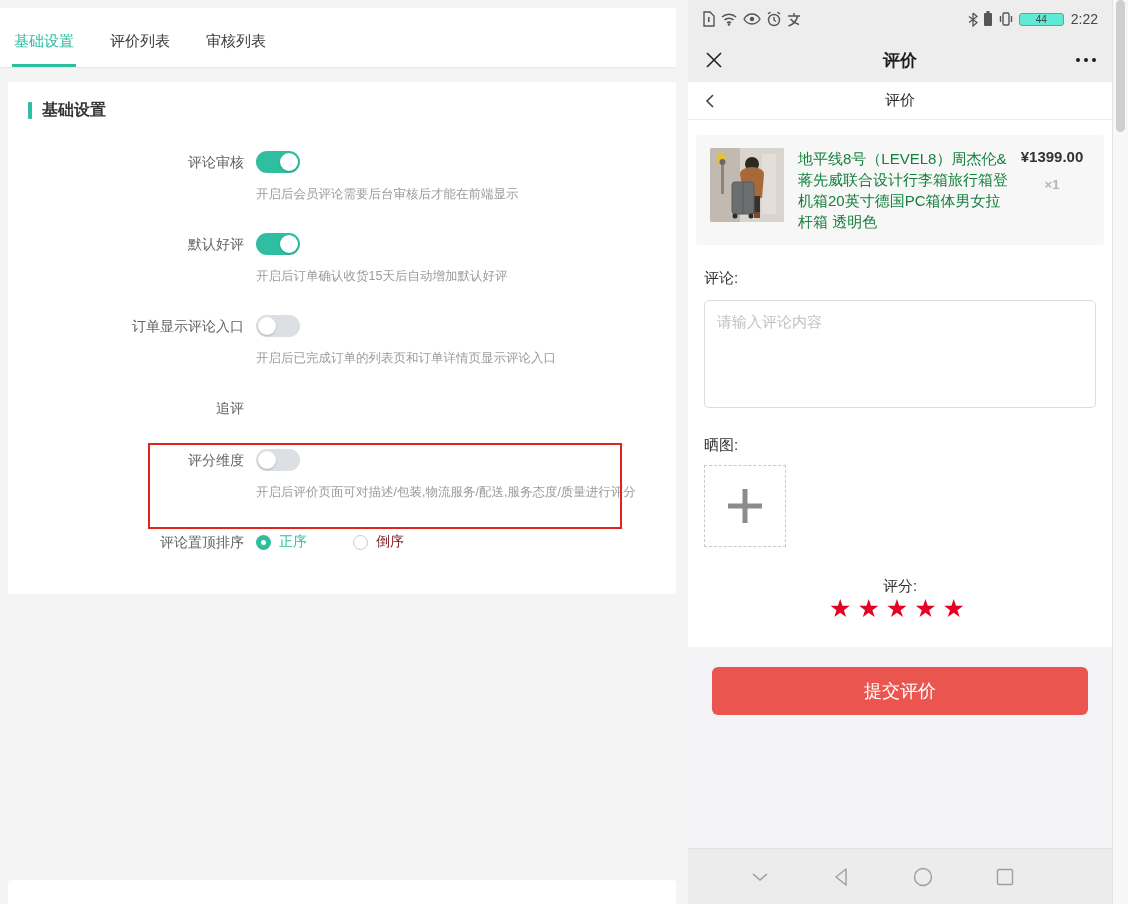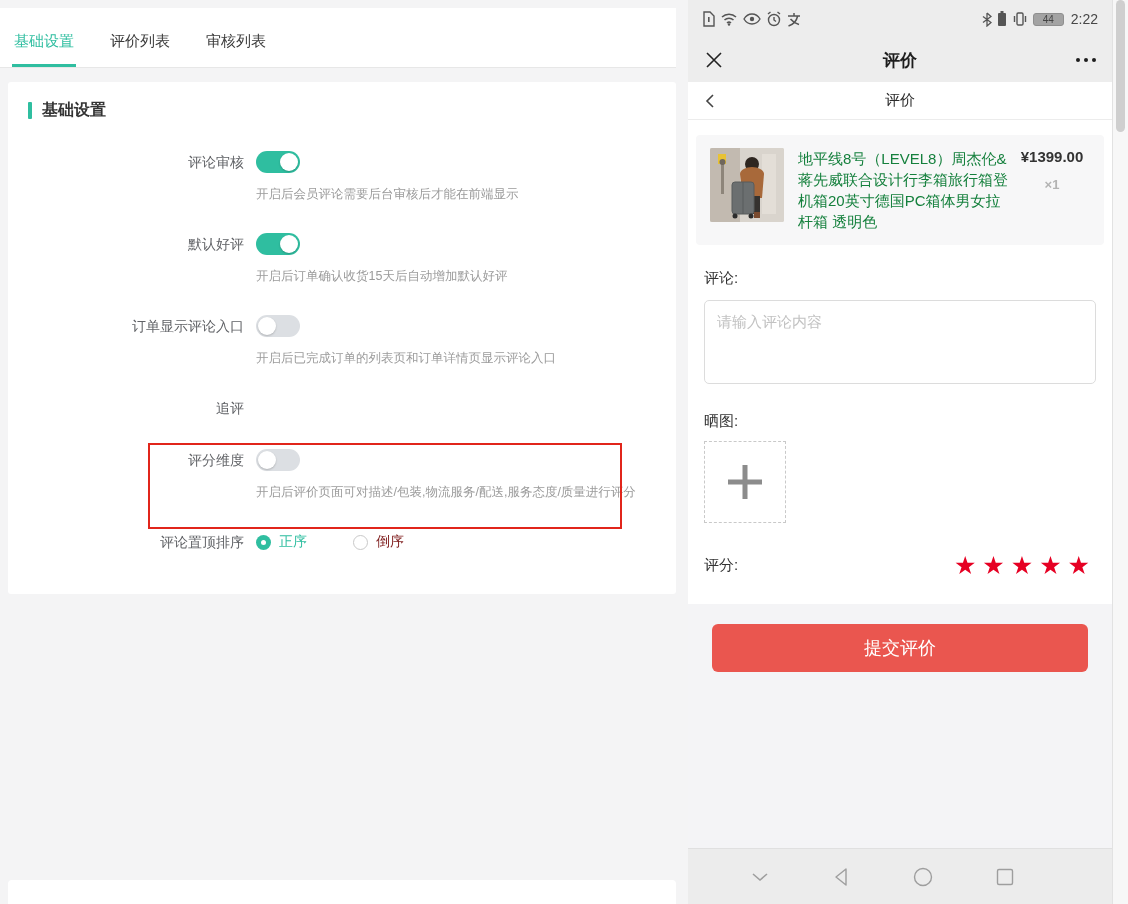--- a/index.html
+++ b/index.html
@@ -51,22 +51,22 @@
 
   .admin-bottom-bar { position:absolute; left:8px; top:872px; width:668px; height:32px; background:#fff; border-radius:4px 4px 0 0; }
 
   
   .phone { position:absolute; left:688px; top:0; width:424px; height:904px; background:#fff;
            display:flex; flex-direction:column; }
   .p-status { height:38px; background:#ededed; display:flex; align-items:center; justify-content:space-between; padding:0 14px; flex:none; }
   .status-left, .status-right { display:flex; align-items:center; gap:5px; }
   .status-left svg, .status-right svg { display:block; }
   .status-time { font-size:14px; color:#474747; margin-left:2px; }
-  .batt-pill { display:flex; align-items:center; border:1px solid #8f8f8f; border-radius:3px; background:#a3a3a3;
-               font-size:10px; color:#444; padding:0 9px; height:13px; }
+  .batt-pill { display:flex; align-items:center; border:1px solid #8f8f8f; border-radius:3px; background:#5eead4;
+               font-size:10px; color:#444; padding:0 16px; height:13px; }
 
   .p-head { height:44px; background:#ededed; display:flex; align-items:center; justify-content:space-between; padding:0 16px; flex:none; }
   .p-head-title { font-size:17px; font-weight:bold; color:#1d1d1d; }
   .close-x { width:20px; height:20px; cursor:pointer; }
   .more-dots { display:flex; gap:4px; cursor:pointer; }
   .more-dots i { width:4px; height:4px; border-radius:50%; background:#1d1d1d; }
 
   .p-sub { height:38px; background:#fff; border-bottom:1px solid #ececec; display:flex; align-items:center; justify-content:space-between; padding:0 14px; flex:none; }
   .p-sub-title { font-size:15px; color:#2b2b2b; }
   .back-chevron { width:16px; height:16px; cursor:pointer; }
@@ -74,27 +74,27 @@
 
   .product-card { margin:15px 8px 0 8px; background:#f7f7f8; border-radius:4px; padding:13px 14px; display:flex; }
   .product-img { width:74px; height:74px; flex:none; border-radius:2px; overflow:hidden; background:#d8d2cb; }
   .product-title { flex:1; margin-left:14px; font-size:15px; line-height:21px; color:#15803d; }
   .product-right { width:76px; flex:none; text-align:center;font-weight:bold; }
   .product-price { font-size:15px; color:#333; }
   .product-qty { font-size:13px; color:#b3b3b3; margin-top:12px; }
 
   .p-form { padding:0 16px; }
   .form-label { margin-top:24px; font-size:15px; color:#333; }
-  .comment-box { margin-top:12px; width:100%; height:84px; border:1px solid #dcdcdc; border-radius:5px;
+  .comment-box { margin-top:12px; width:100%; height:108px; border:1px solid #dcdcdc; border-radius:5px;
                  padding:12px; font-size:15px; color:#333; resize:none; outline:none;
                  font-family:"Liberation Sans","DejaVu Sans",sans-serif; background:#fff; }
   .comment-box::placeholder { color:#c2c2c2; }
   .upload-box { margin-top:10px; width:82px; height:82px; border:1px dashed #c9c9c9; background:#fff;
                 display:flex; align-items:center; justify-content:center; cursor:pointer; }
-  .rating-row { margin-top:30px; margin-bottom:24px; display:flex; align-items:center; justify-content:space-between; }
+  .rating-row { margin-top:30px; margin-bottom:24px; display:flex; align-items:center; justify-content:space-between;flex-direction:column; }
   .stars { font-size:25px; color:#e60023; letter-spacing:6px; line-height:1; cursor:pointer; white-space:nowrap; }
 
   .p-gray { flex:1; background:#f4f4f6; margin-top:2px; }
   .submit-btn { margin:20px 24px 0 24px; height:48px; background:#ea564f; border:none; border-radius:6px;
                 color:#ffffff; font-size:18px; width:calc(100% - 48px); cursor:pointer;
                 font-family:"Liberation Sans","DejaVu Sans",sans-serif; }
 
   .p-nav { height:56px; background:#ececec; border-top:1px solid #e0e0e0; display:flex; align-items:center;
            justify-content:space-evenly; padding-right:36px; flex:none; }
   .p-nav .nav-ic { cursor:pointer; display:block; }

